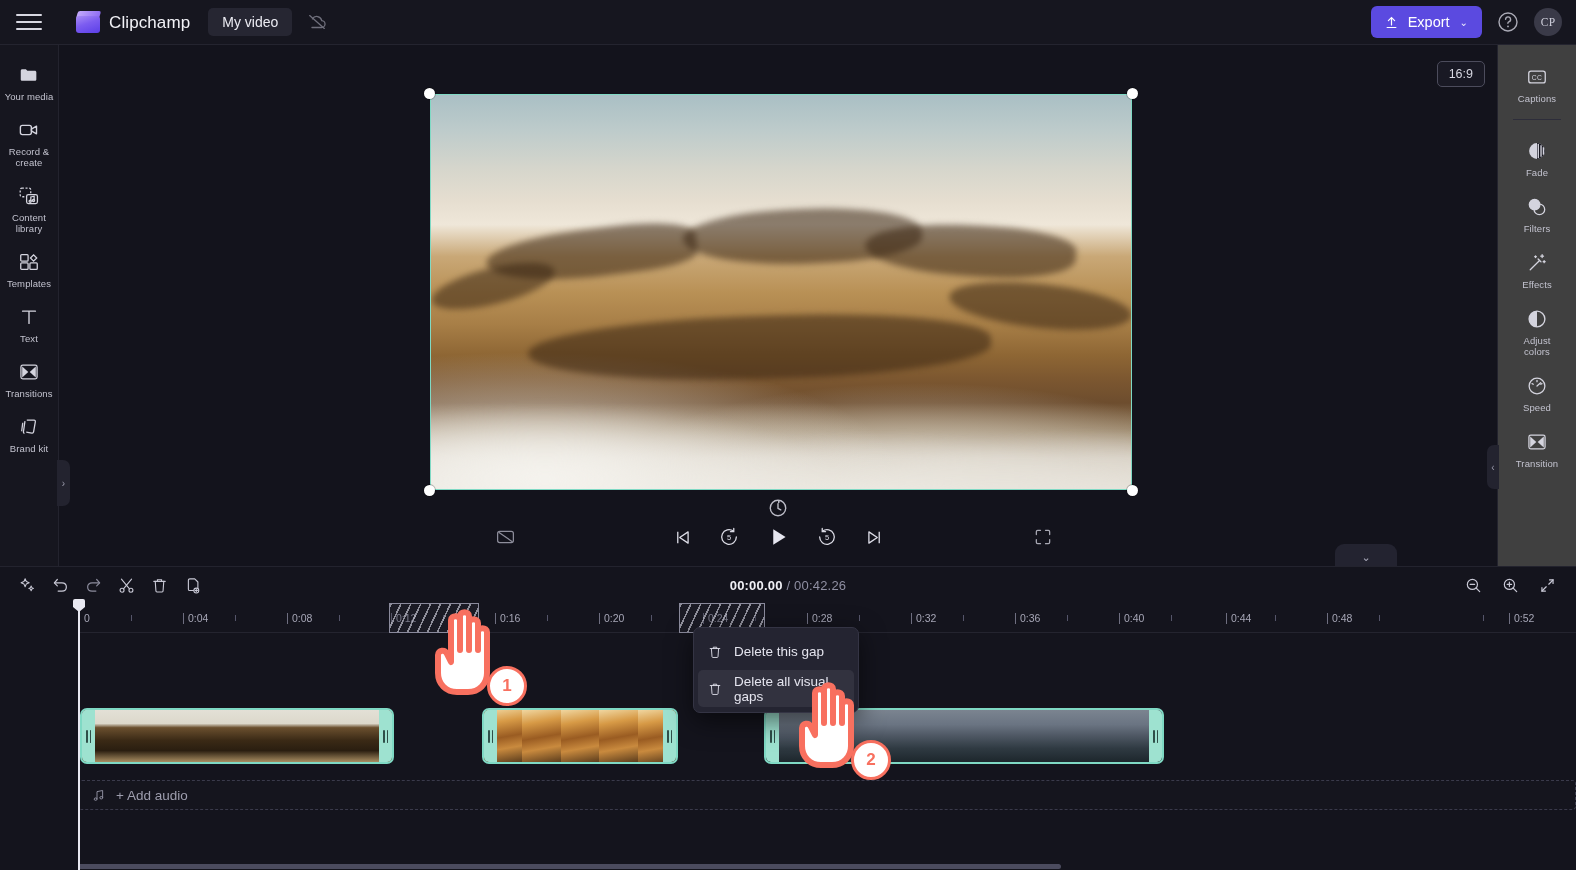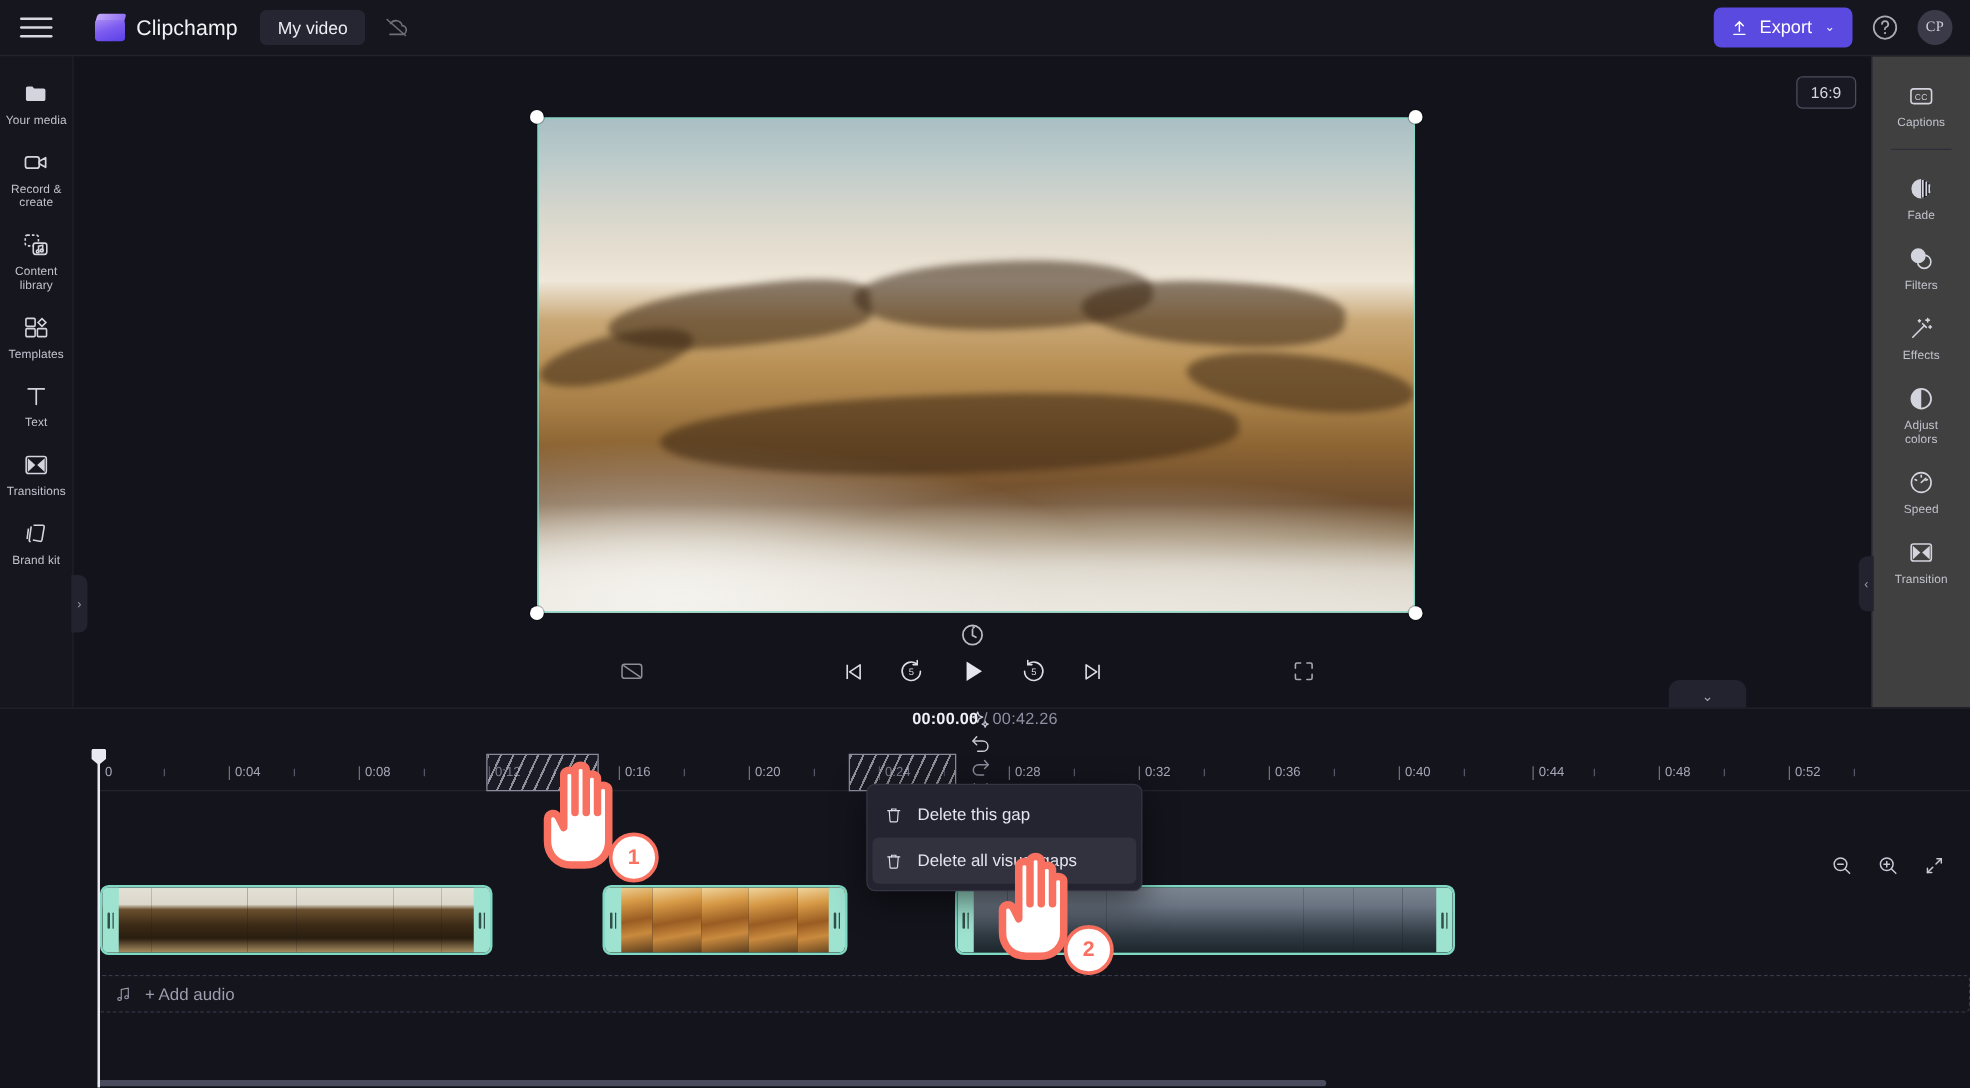--- a/index.html
+++ b/index.html
@@ -182,21 +182,21 @@
   .rail-sep { width: 48px; height:1px; background:#2d2d3a; margin: 6px 0 9px; }
   .rail-right-collapse {
     position:absolute; left:-11px; top:400px;
     width:12px; height:44px; background:#23232f;
     border-radius:7px 0 0 7px; display:flex; align-items:center; justify-content:center;
     color:#9a9aab; font-size:10px; cursor:pointer;
   }
 
   
   .timeline { flex:0 0 304px; height:304px; background:#14141d; border-top:1px solid #23232e; position:relative; }
-  .tl-toolbar { height:36px; display:flex; align-items:center; padding: 0 14px; position:relative;flex-direction:column; }
+  .tl-toolbar { height:36px; display:flex; align-items:center; padding: 0 14px; position:relative; }
   .tlb { width:26px; height:26px; margin-right: 7px; display:flex; align-items:center; justify-content:center; cursor:pointer; color:#c9c9d6; }
   .tl-time {
     position:absolute; left:0; right:0; text-align:center;
     font-size:13px; letter-spacing:.2px; pointer-events:none;
   }
   .tl-time .cur { color:#f0f0f6; font-weight:bold; }
   .tl-time .tot { color:#8f8fa2; }
   .tl-right { margin-left:auto; display:flex; align-items:center; gap: 15px; padding-right: 4px; }
   .tlz { width:22px; height:22px; cursor:pointer; color:#c9c9d6; display:flex; align-items:center; justify-content:center; }
 
@@ -262,21 +262,21 @@
   .thB { background: linear-gradient(170deg,#f0d6a0 0%, #d79a46 25%, #9a5c22 52%, #c98a3e 72%, #5c3d1d 100%); }
   .thC { background: linear-gradient(180deg,#7b8490 0%, #6a7482 28%, #4e5763 50%, #2f3a42 74%, #1d262c 100%); }
 
   .hscroll {
     position:absolute; left:78px; right:8px; bottom:2px; height:5px;
   }
   .hscroll .thumb { height:5px; width: 66%; background:#4b4b5e; border-radius:3px; cursor:pointer; }
 
   
   .ctx-menu {
-    position:absolute; left:693px; top:627px; width:221px;
+    position:absolute; left:693px; top:627px; width:166px;
     background:#242431; border:1px solid #343444; border-radius:7px;
     padding: 5px 4px; z-index: 60;
     box-shadow: 0 8px 26px rgba(0,0,0,.55);
   }
   .ctx-item {
     display:flex; align-items:center; gap:11px;
     height:37px; padding: 0 9px; border-radius:5px;
     font-size:13.5px; color:#e4e4ee; cursor:pointer;
   }
   .ctx-item.active { background:#32323f; }
@@ -703,21 +703,21 @@
         <div class="tick" style="left:838px">0:32</div>
         <div class="tick minor" style="left:890px"></div>
         <div class="tick" style="left:942px">0:36</div>
         <div class="tick minor" style="left:994px"></div>
         <div class="tick" style="left:1046px">0:40</div>
         <div class="tick minor" style="left:1098px"></div>
         <div class="tick" style="left:1153px">0:44</div>
         <div class="tick minor" style="left:1202px"></div>
         <div class="tick" style="left:1254px">0:48</div>
         <div class="tick minor" style="left:1306px"></div>
-        <div class="tick" style="left:1358px">0:52</div>
+        <div class="tick" style="left:1436px">0:52</div>
         <div class="tick minor" style="left:1410px"></div>
 
         <div class="gap-band" style="left:311px; width:90px;"></div>
         <div class="gap-band" style="left:601px; width:86px;"></div>
       </div>
 
 
       <div class="track track-video">
 
         <div class="clip" style="left:2px; width:314px;">

